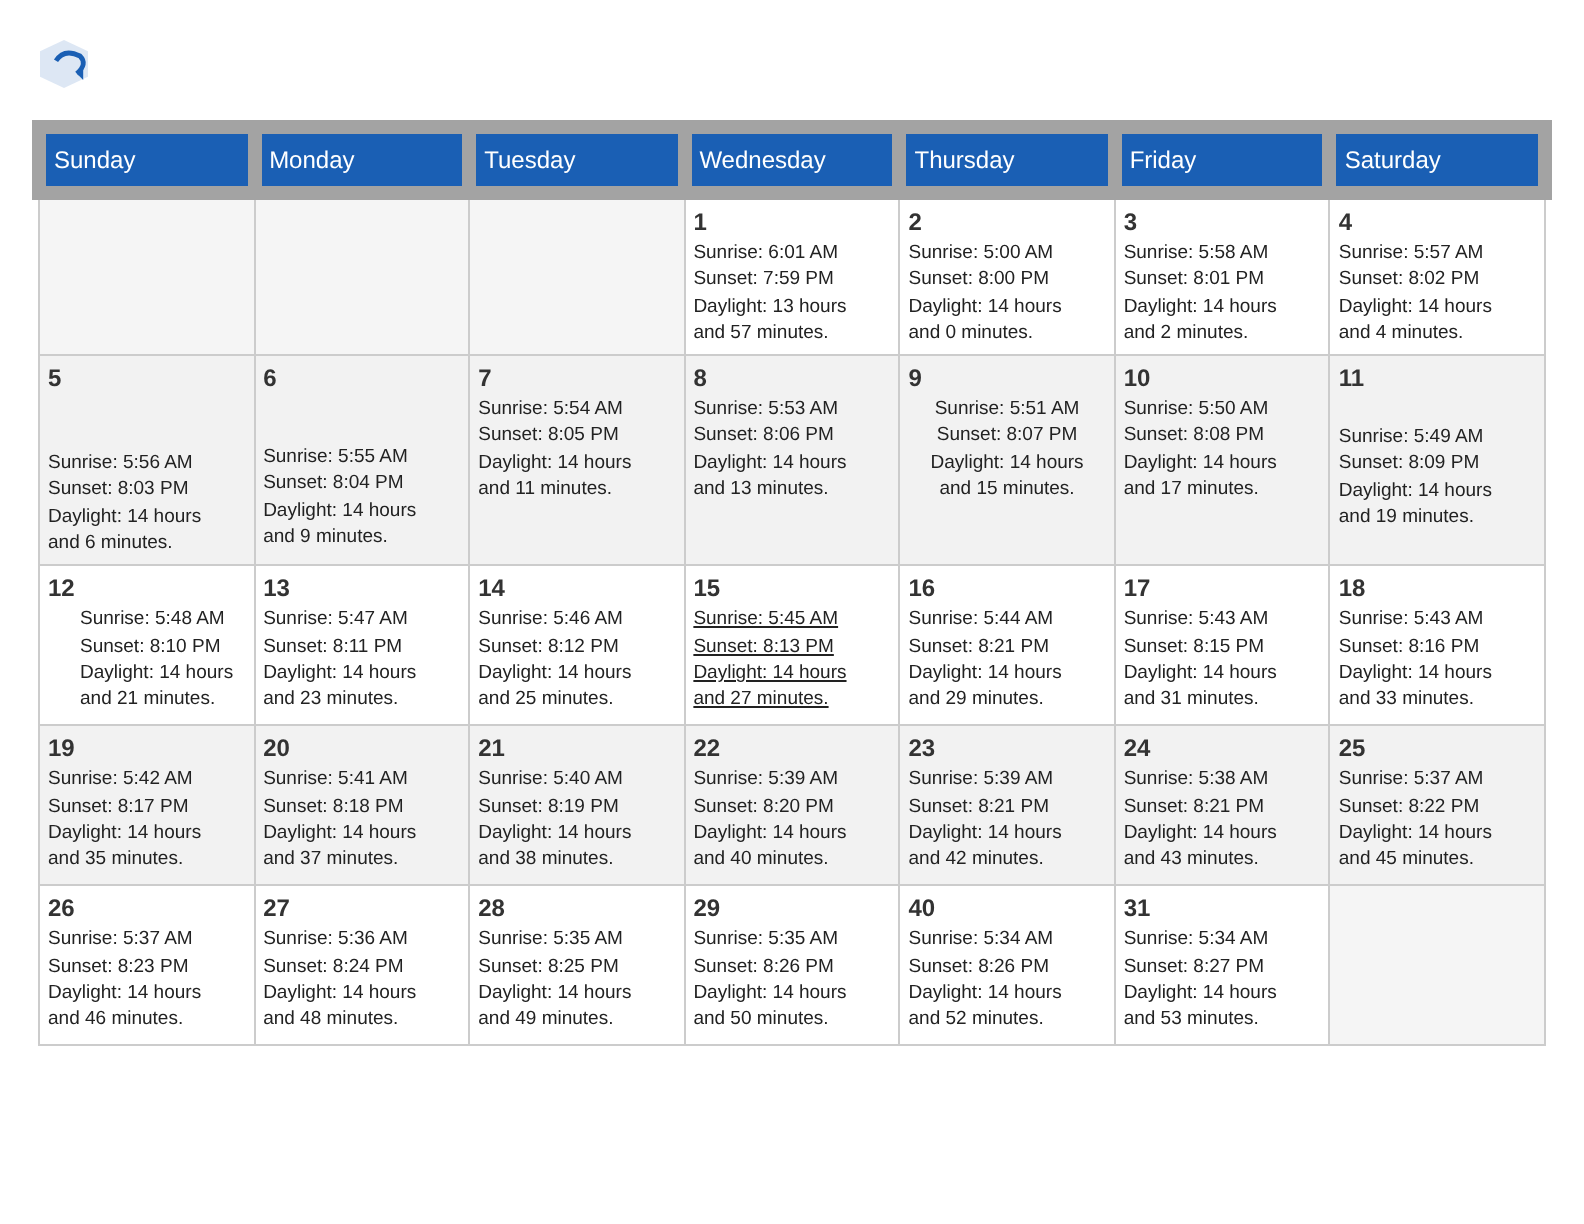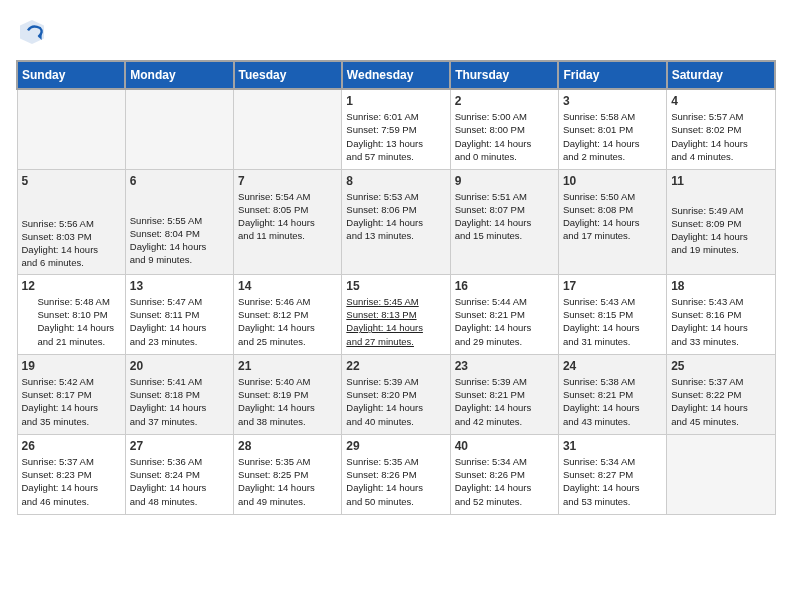--- a/index.html
+++ b/index.html
@@ -46,24 +46,24 @@
     }
     table {
       width: 100%;
       border-collapse: collapse;
       table-layout: fixed;
     }
     th {
       background-color: #1a5fb4;
       color: #fff;
       font-size: 12px;
-      font-weight: bold;
+      font-weight: normal;
       padding: 6px 4px;
       text-align: left;
-      border: 2px solid #a3a3a3;
+      border: 7px solid #a3a3a3;
     }
     td {
       border: 1px solid #ccc;
       vertical-align: top;
       padding: 4px;
       font-size: 10px;
       color: #333;
       height: 80px;
       background: #fff;
     }
@@ -185,21 +185,21 @@
         </td>
         <td>
           <span class="day-num">8</span>
           <div class="cell-text" style="white-space: pre-line;">Sunrise: 5:53 AM
 Sunset: 8:06 PM
 Daylight: 14 hours
 and 13 minutes.</div>
         </td>
         <td>
           <span class="day-num">9</span>
-          <div class="cell-text" style="white-space: pre-line;">Sunrise: 5:51 AM
+          <div class="cell-text" style="white-space: pre-line; text-align: center;">Sunrise: 5:51 AM
 Sunset: 8:07 PM
 Daylight: 14 hours
 and 15 minutes.</div>
         </td>
         <td>
           <span class="day-num">10</span>
           <div class="cell-text" style="white-space: pre-line;">Sunrise: 5:50 AM
 Sunset: 8:08 PM
 Daylight: 14 hours
 and 17 minutes.</div>

